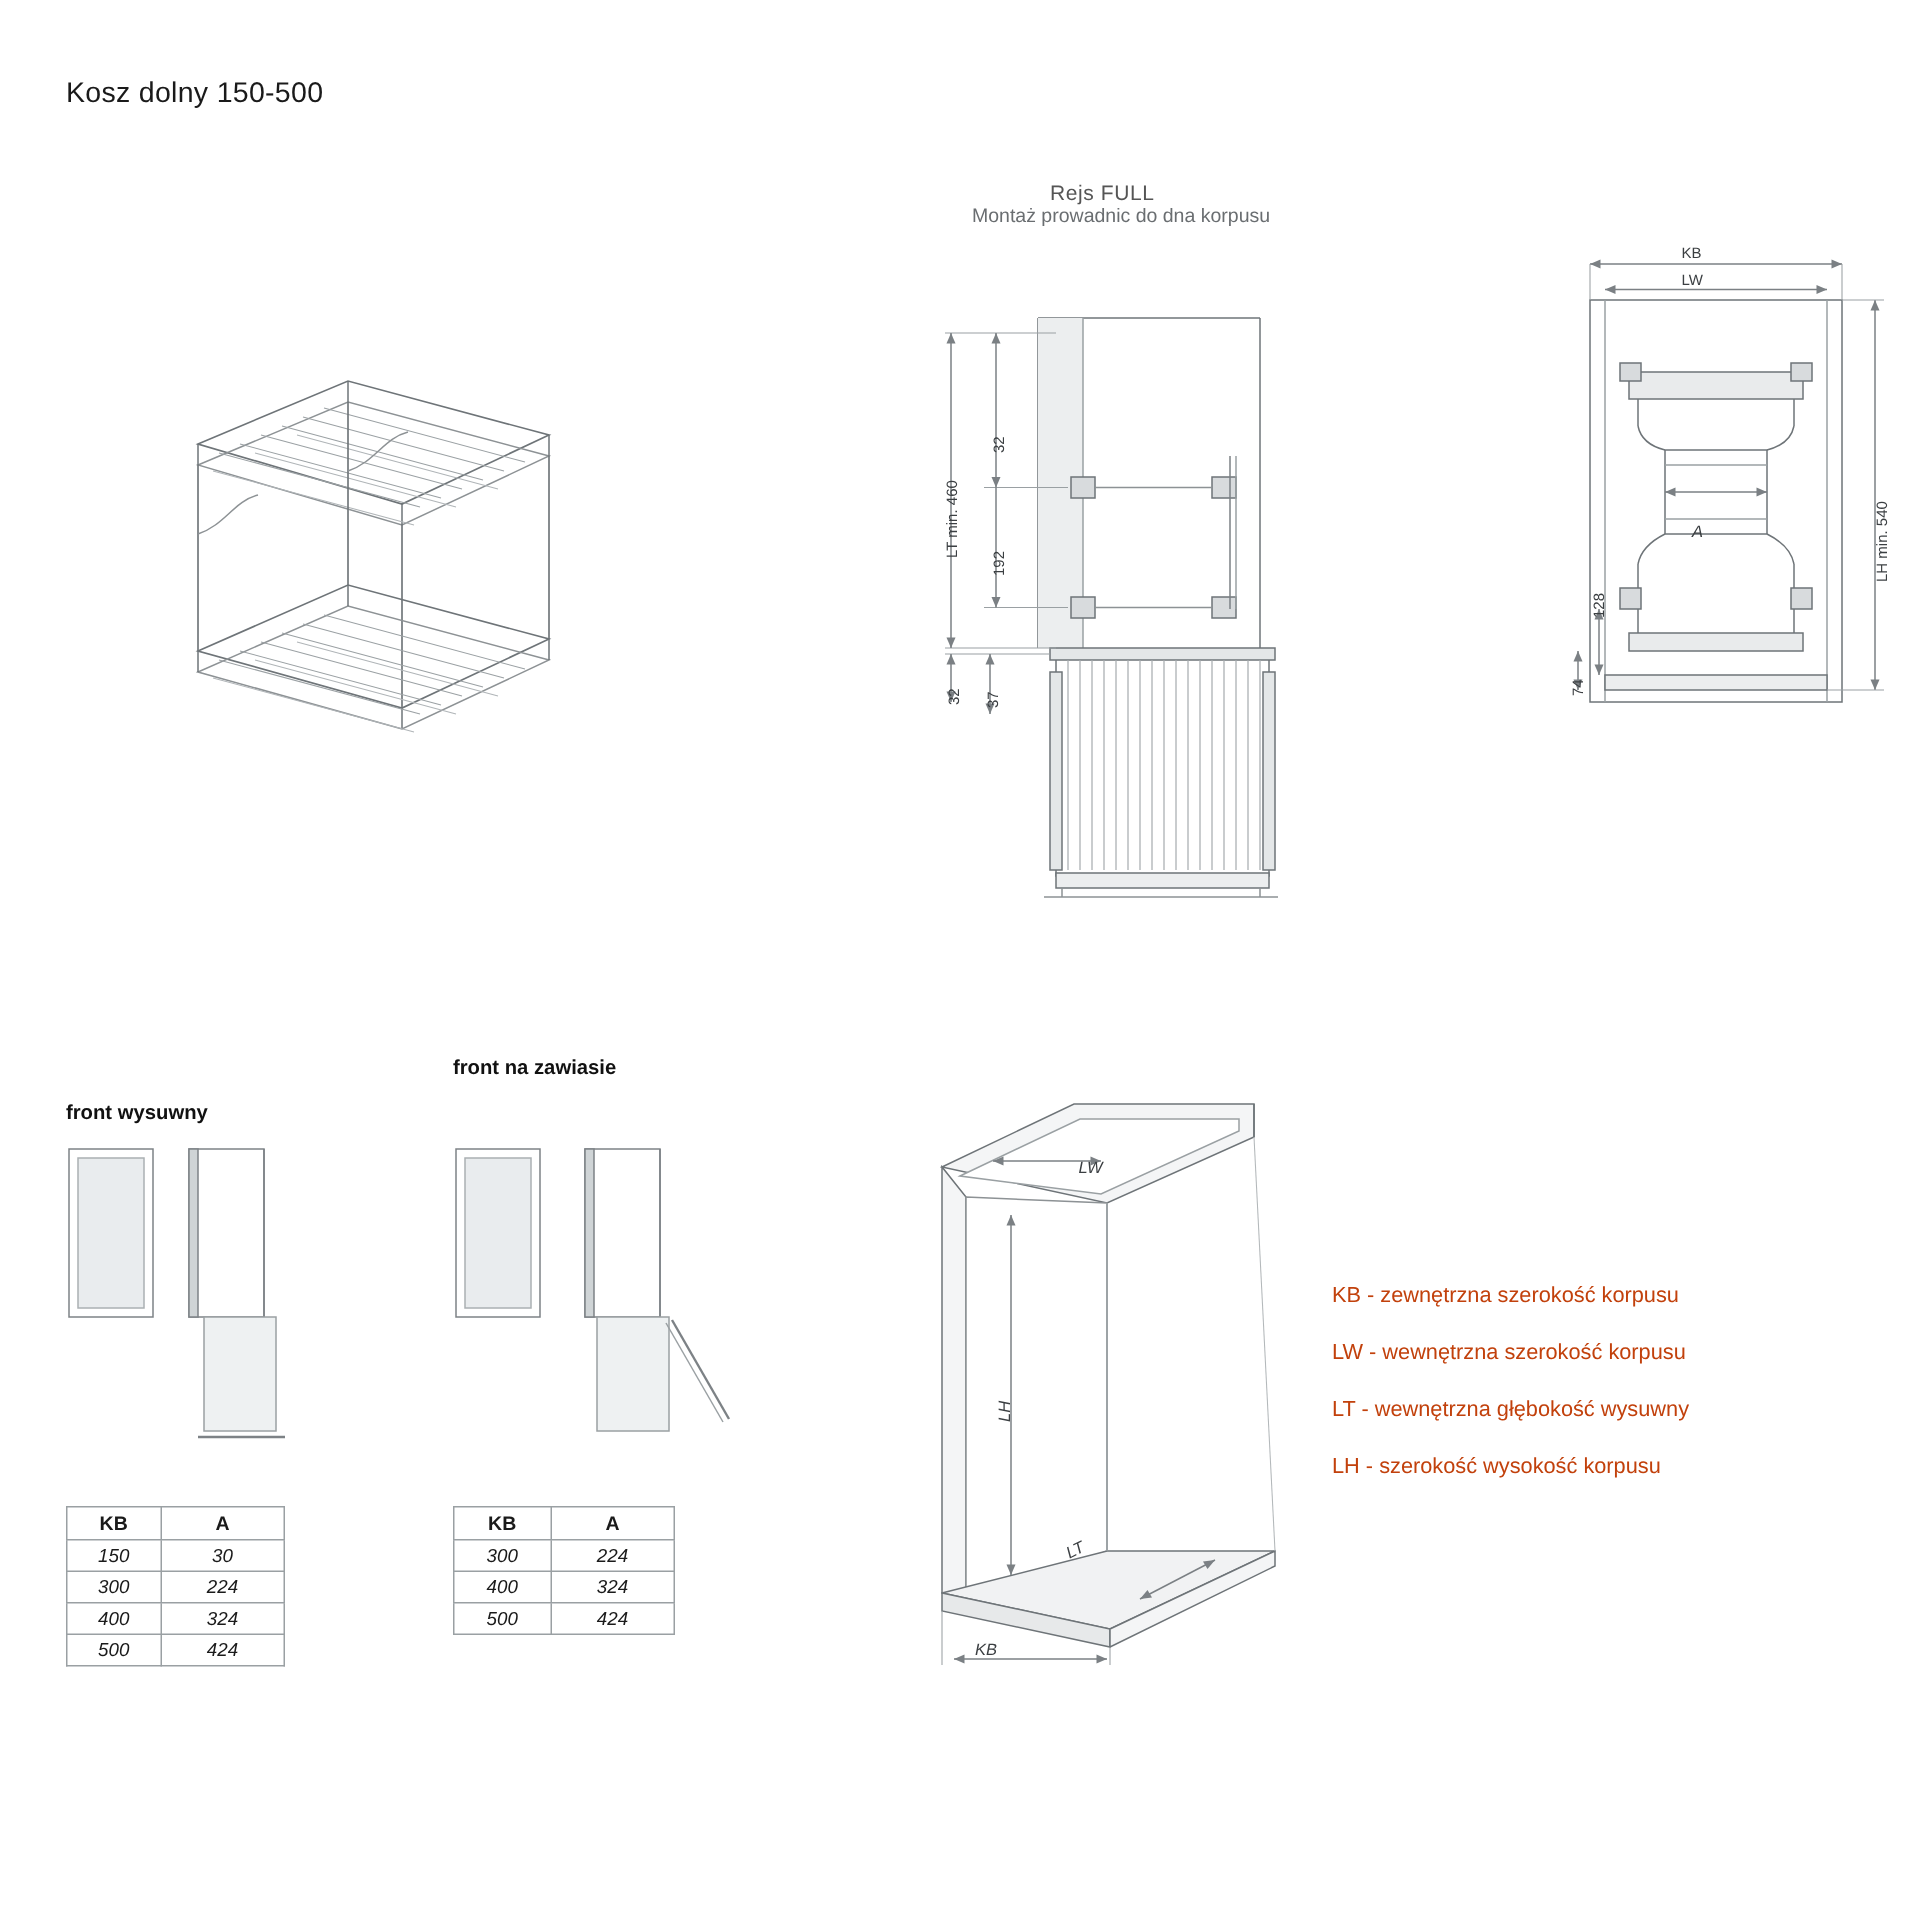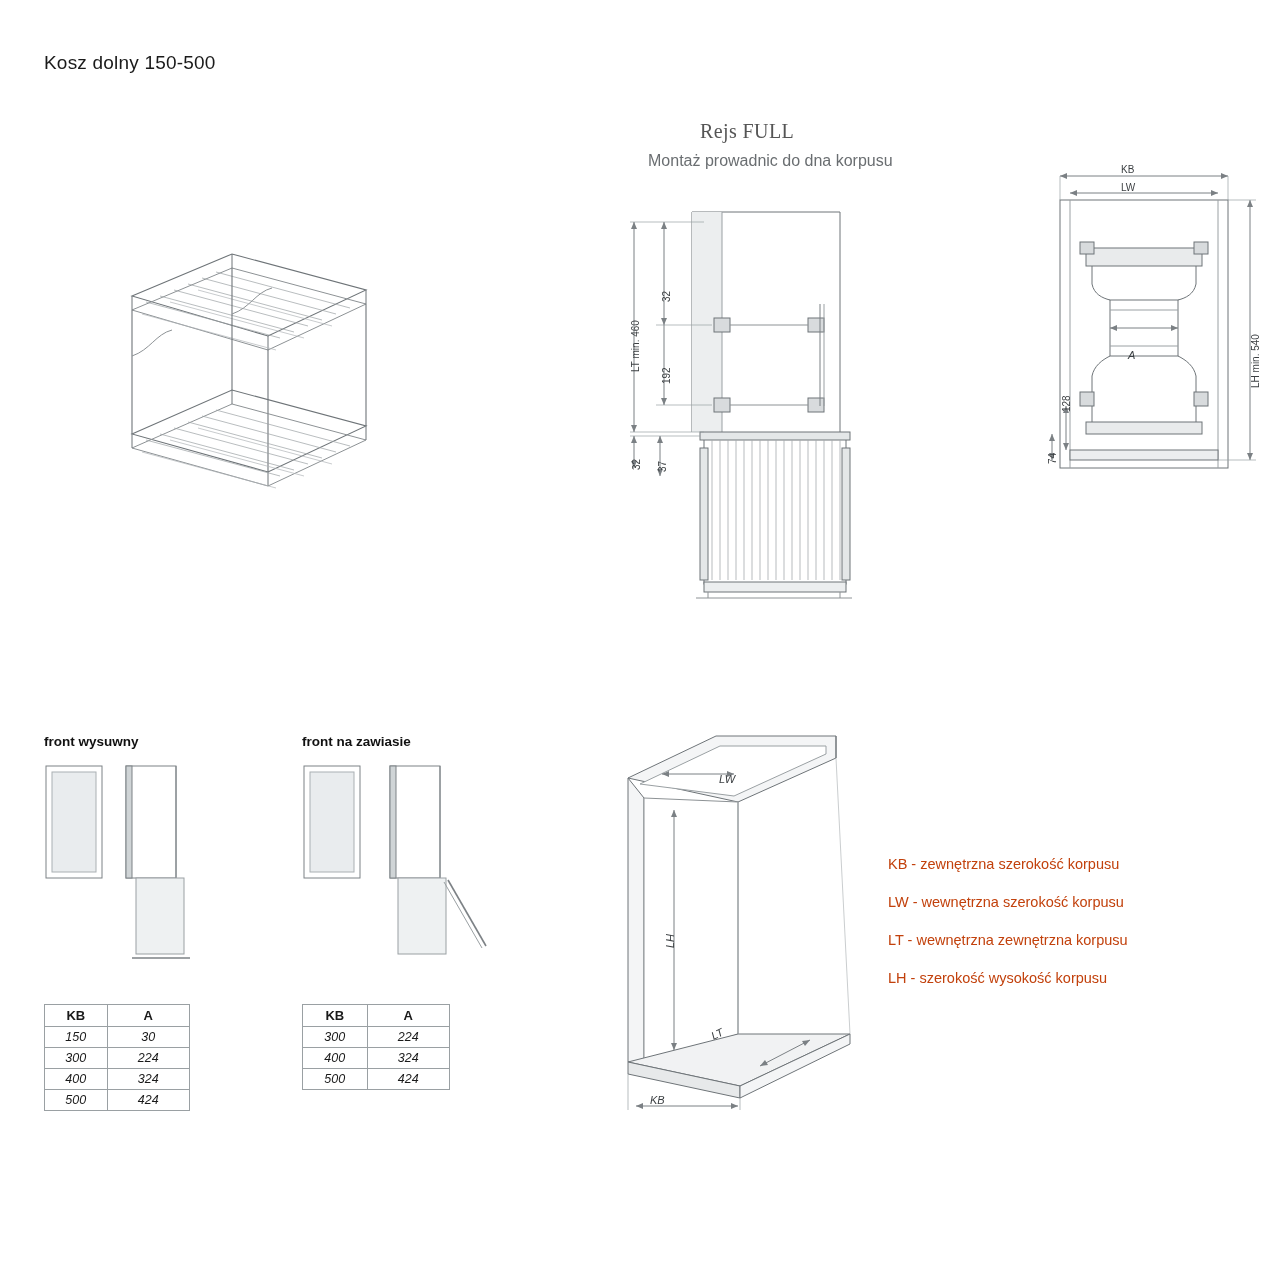--- a/index.html
+++ b/index.html
@@ -39,28 +39,27 @@
   .ital { font-style: italic; }
 
   
   .caption-bold {
     font-size: 13.5px;
     font-weight: bold;
     color: #111;
   }
   #rejs-title {
     left: 700px; top: 120px;
-    font-size: 20px;
+    font-size: 14px;
     color: #555;
     letter-spacing: 0.4px;
-    font-family: Liberation Serif, serif;
   }
   #rejs-sub {
-    left: 648px; top: 152px;
-    font-size: 16px;
+    left: 648px; top: 136px;
+    font-size: 13px;
     color: #6a6e71;
     text-align: right;
   }
 
   
   table.kbtable {
     border-collapse: collapse;
     font-size: 12.5px;
     color: #1a1a1a;
   }
@@ -329,21 +328,21 @@
       <td>400</td>
       <td>324</td>
     </tr>
     <tr>
       <td>500</td>
       <td>424</td>
     </tr>
   </tbody>
 </table>
 
-<div class="abs caption-bold" style="left:302px; top:734px;">front na zawiasie</div>
+<div class="abs caption-bold" style="left:302px; top:704px;">front na zawiasie</div>
 <div class="abs" style="left:298px; top:762px; width:210px; height:212px;">
   <svg width="210" height="212" viewBox="0 0 210 212" xmlns="http://www.w3.org/2000/svg" stroke="#7d8286" fill="none" stroke-width="1">
     <rect x="6" y="4" width="56" height="112" fill="#ffffff" stroke="#7d8286"></rect>
     <rect x="12" y="10" width="44" height="100" fill="#e9ecee" stroke="#aab0b3"></rect>
     <rect x="92" y="4" width="50" height="112" fill="#ffffff" stroke="#7d8286"></rect>
     <rect x="92" y="4" width="6" height="112" fill="#cfd4d6" stroke="#7d8286"></rect>
     <line x1="142" y1="4" x2="142" y2="116" stroke="#7d8286"></line>
 
     <rect x="100" y="116" width="48" height="76" fill="#eef1f2" stroke="#9aa0a3"></rect>
 
@@ -412,15 +411,15 @@
   </svg>
 </div>
 <div class="lbl ital" style="left:719px; top:773px; font-size:11px;">LW</div>
 <div class="lbl vert ital" style="left:664px; top:948px; font-size:11px;">LH</div>
 <div class="lbl ital" style="left:709px; top:1031px; font-size:11px; transform:rotate(-26deg); transform-origin:left top;">LT</div>
 <div class="lbl ital" style="left:650px; top:1094px; font-size:11px;">KB</div>
 
 <div class="abs" id="legend">
   <div class="legend-row">KB - zewnętrzna szerokość korpusu</div>
   <div class="legend-row">LW - wewnętrzna szerokość korpusu</div>
-  <div class="legend-row">LT - wewnętrzna zewnętrzna korpusu</div>
+  <div class="legend-row">LT - wewnętrzna głębokość wysuwny</div>
   <div class="legend-row">LH - szerokość wysokość korpusu</div>
 </div>
 
 </body></html>

